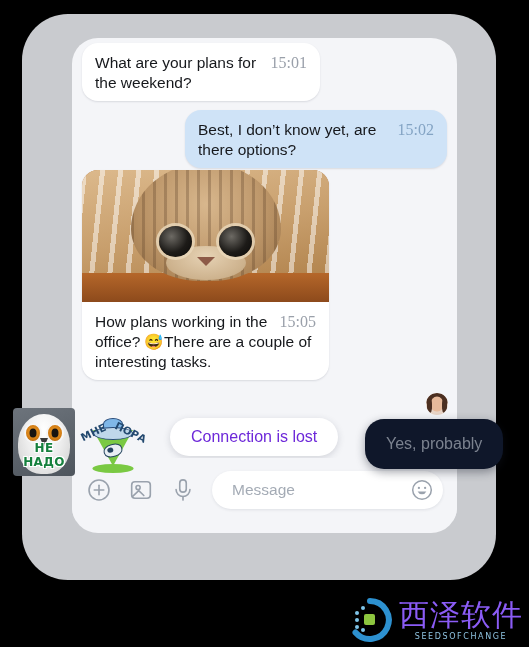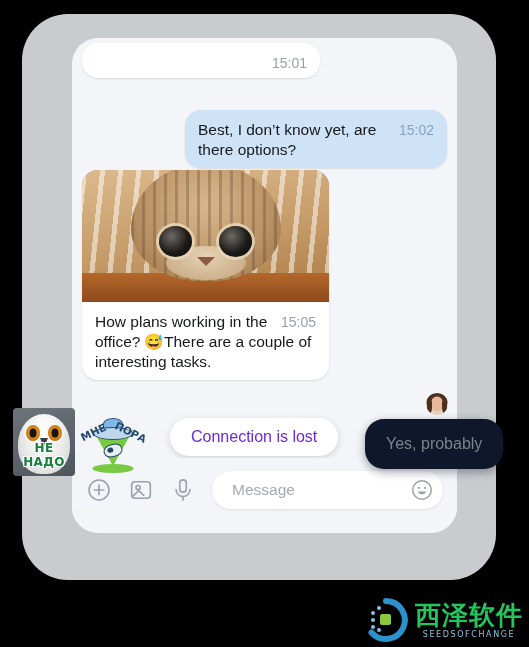--- a/index.html
+++ b/index.html
@@ -58,25 +58,26 @@
     color: #16181c;
     box-shadow: 0 1px 2px rgba(30,40,60,0.13);
   }
   .bubble.in  { background: #ffffff; }
   .bubble.out { background: #cfe3f7; }
 
   .bubble-text { display: block; white-space: pre-wrap; }
 
   .bubble-time {
     float: right;
-    font-size: 14px;
+    font-size: 16px;
     color: #9aa0aa;
     margin-left: 8px;
     margin-top: 3px;
     line-height: 14px;
+    font-family: Liberation Serif, serif;
   }
   .bubble.out .bubble-time { color: #84a4c4; }
 
   
   #bubble-msg-1 { left: 10px; top: 5px; width: 238px; }
   
   #bubble-msg-2 { left: 113px; top: 72px; width: 262px; }
   
   #bubble-msg-3 {
     left: 10px; top: 132px; width: 247px;
@@ -401,23 +402,23 @@
     z-index: 60;
   }
   #watermark-mark {
     width: 46px; height: 46px;
     position: relative;
     margin-right: 6px;
     flex: 0 0 auto;
   }
   #watermark-text { line-height: 1; }
   #watermark-title {
-    font-size: 26px;
-    font-weight: bold;
-    color: #22c55e;
+    font-size: 30px;
+    font-weight: normal;
+    color: #8b5cf6;
     font-family: "DejaVu Sans", sans-serif;
     letter-spacing: 1px;
   }
   #watermark-sub {
     font-size: 8px;
     color: #8fc3e0;
     letter-spacing: 1.6px;
     font-family: "DejaVu Sans", sans-serif;
     text-align: center;
     margin-top: 3px;
@@ -427,20 +428,21 @@
 <body>
 
 <div id="device-panel"></div>
 
 <div id="chat-surface">
 
   <div id="message-list">
 
     <div class="bubble in" id="bubble-msg-1">
       <span class="bubble-time">15:01</span>
+      <span class="bubble-text">What are your plans for the weekend?</span>
     </div>
 
     <div class="bubble out" id="bubble-msg-2">
       <span class="bubble-time">15:02</span>
       <span class="bubble-text">Best, I don’t know yet, are there options?</span>
     </div>
 
     <div class="bubble in" id="bubble-msg-3">
 
       <div class="photo">

